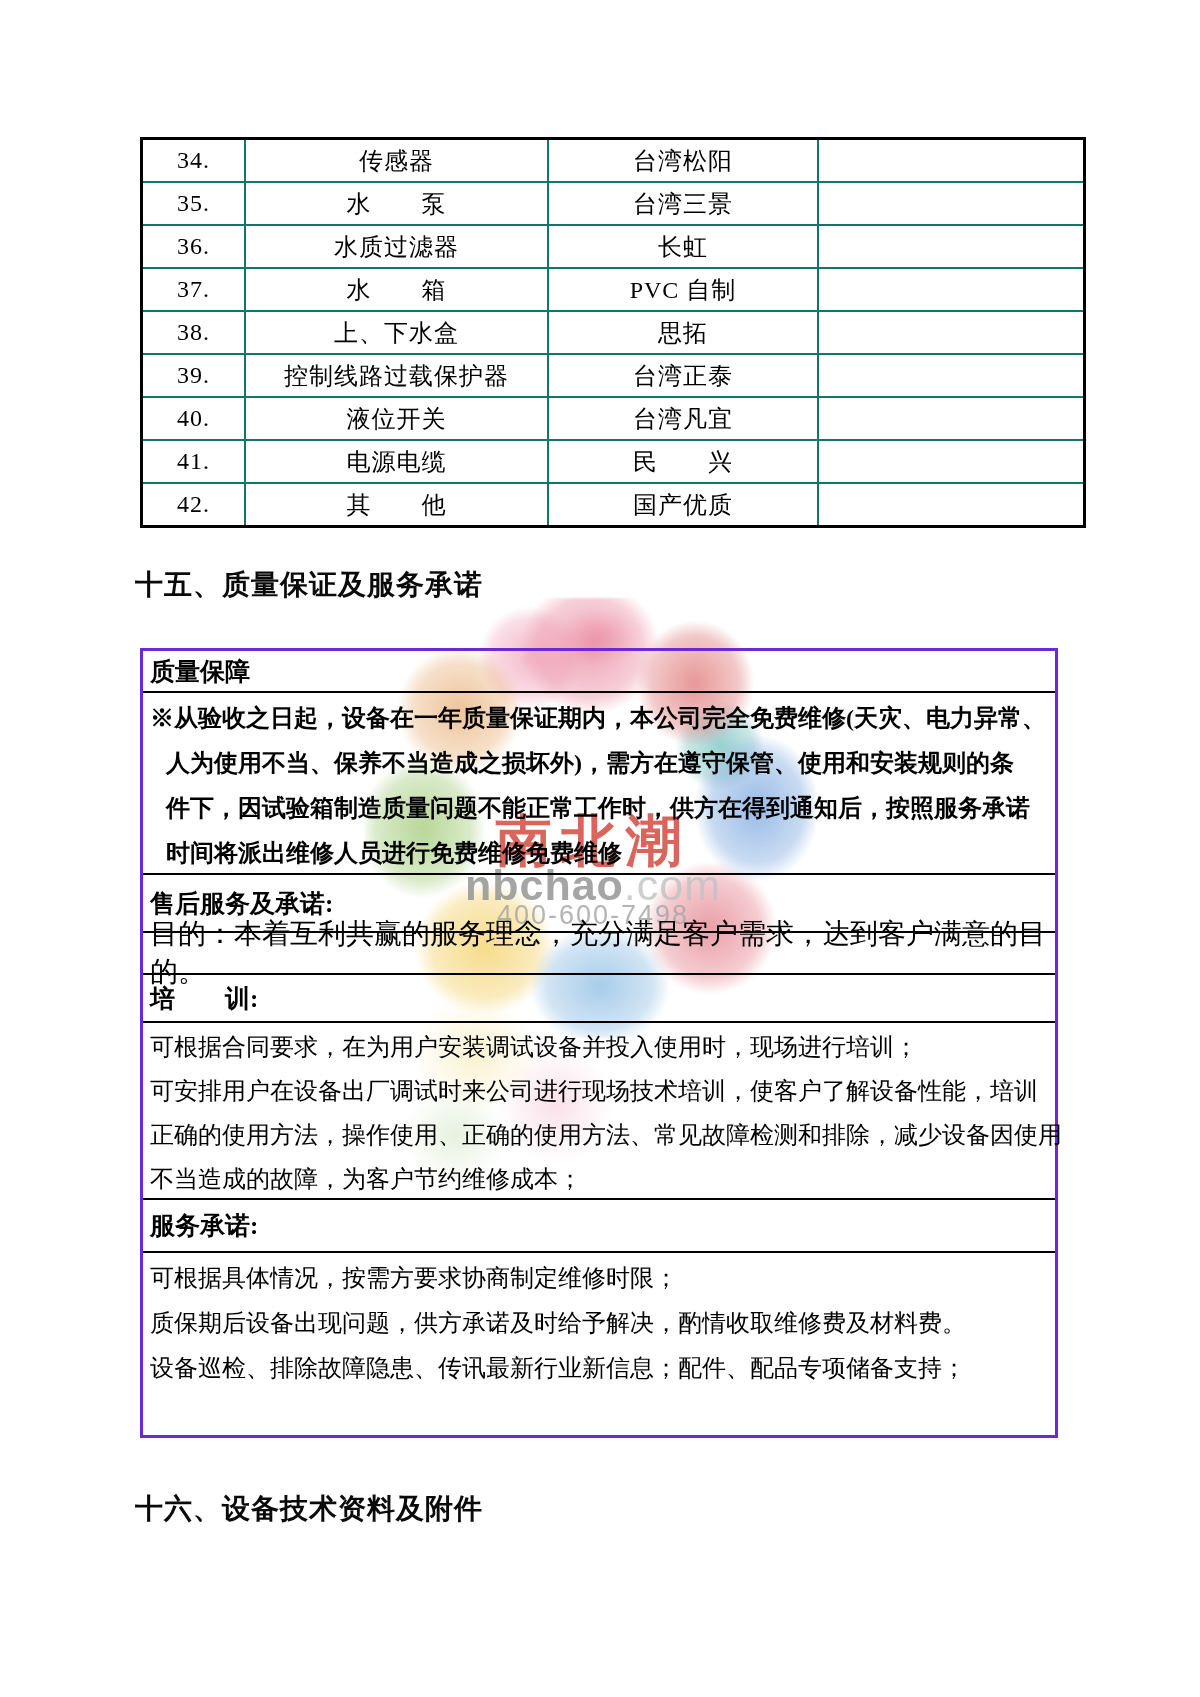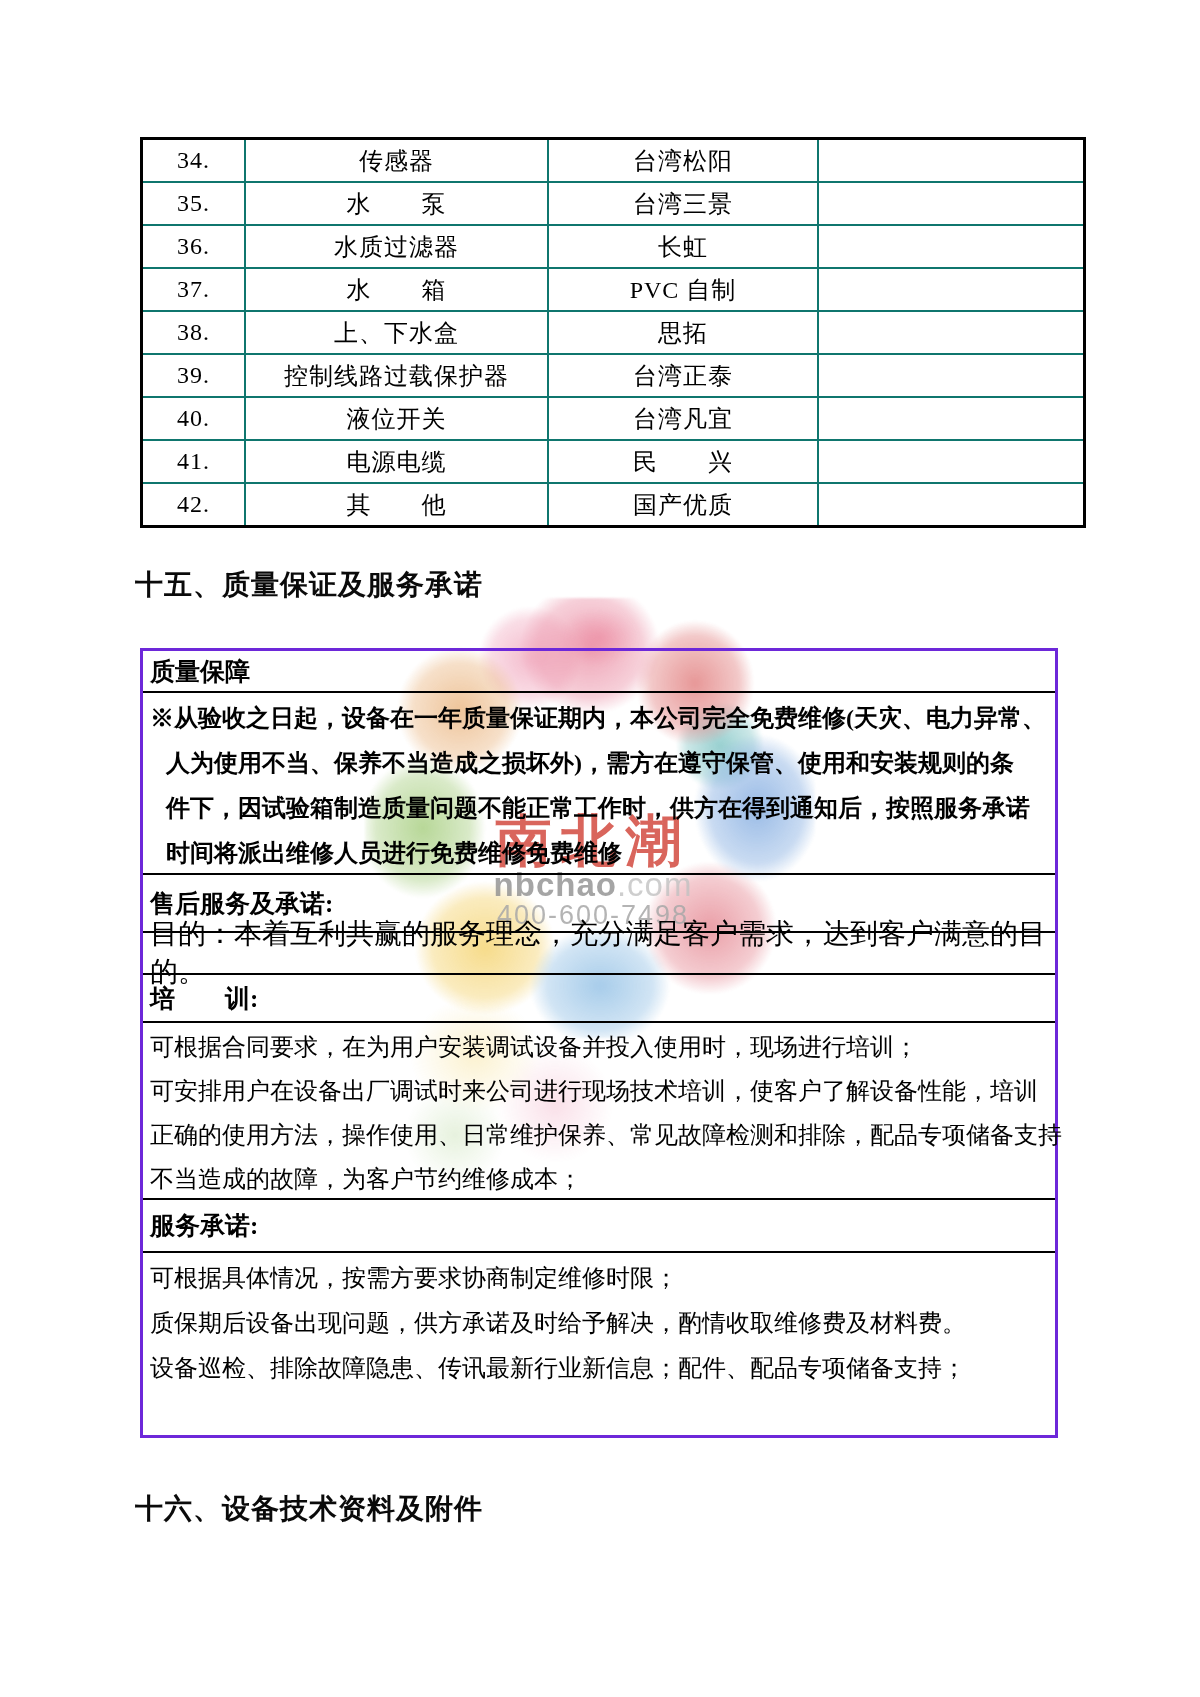--- a/index.html
+++ b/index.html
@@ -78,21 +78,21 @@
     background-image:
       radial-gradient(55px 40px at 60px 45px, rgba(230,90,120,.8) 0%, rgba(230,90,120,0) 72%);
   }
   .wm-texts{position:absolute;left:418px;top:812px;width:350px;text-align:center;}
   .wm-brand{
     font-size:56px;font-weight:700;letter-spacing:9px;line-height:58px;
     color:#cf3b2f;opacity:.78;white-space:nowrap;
   }
   .wm-domain{
     font-family:"Liberation Sans","DejaVu Sans",sans-serif;
-    font-size:33px;font-weight:700;line-height:30px;letter-spacing:1px;
+    font-size:43px;font-weight:700;line-height:30px;letter-spacing:1px;
     color:#8f8f8f;opacity:.8;white-space:nowrap;
   }
   .wm-domain .suffix{color:#c2c2c2;font-weight:400;}
   .wm-phone{
     font-family:"Liberation Sans","DejaVu Sans",sans-serif;
     font-size:27px;line-height:30px;letter-spacing:2px;
     color:#a8a8a8;opacity:.85;white-space:nowrap;
   }
 </style>
 </head>
@@ -182,21 +182,21 @@
 
   <div class="qrow bold r-after">售后服务及承诺:</div>
 
   <div class="qrow r-purpose">目的：本着互利共赢的服务理念，充分满足客户需求，达到客户满意的目的。</div>
 
   <div class="qrow bold r-training-h">培　　训:</div>
 
   <div class="qrow r-training-para">
     <div class="pline44">可根据合同要求，在为用户安装调试设备并投入使用时，现场进行培训；</div>
     <div class="pline44">可安排用户在设备出厂调试时来公司进行现场技术培训，使客户了解设备性能，培训</div>
-    <div class="pline44">正确的使用方法，操作使用、日常维护保养、常见故障检测和排除，配品专项储备支持</div>
+    <div class="pline44">正确的使用方法，操作使用、正确的使用方法、常见故障检测和排除，减少设备因使用</div>
     <div class="pline44">不当造成的故障，为客户节约维修成本；</div>
   </div>
 
   <div class="qrow bold r-service-h">服务承诺:</div>
 
   <div class="qrow r-service-para">
     <div class="pline">可根据具体情况，按需方要求协商制定维修时限；</div>
     <div class="pline">质保期后设备出现问题，供方承诺及时给予解决，酌情收取维修费及材料费。</div>
     <div class="pline">设备巡检、排除故障隐患、传讯最新行业新信息；配件、配品专项储备支持；</div>
   </div>

